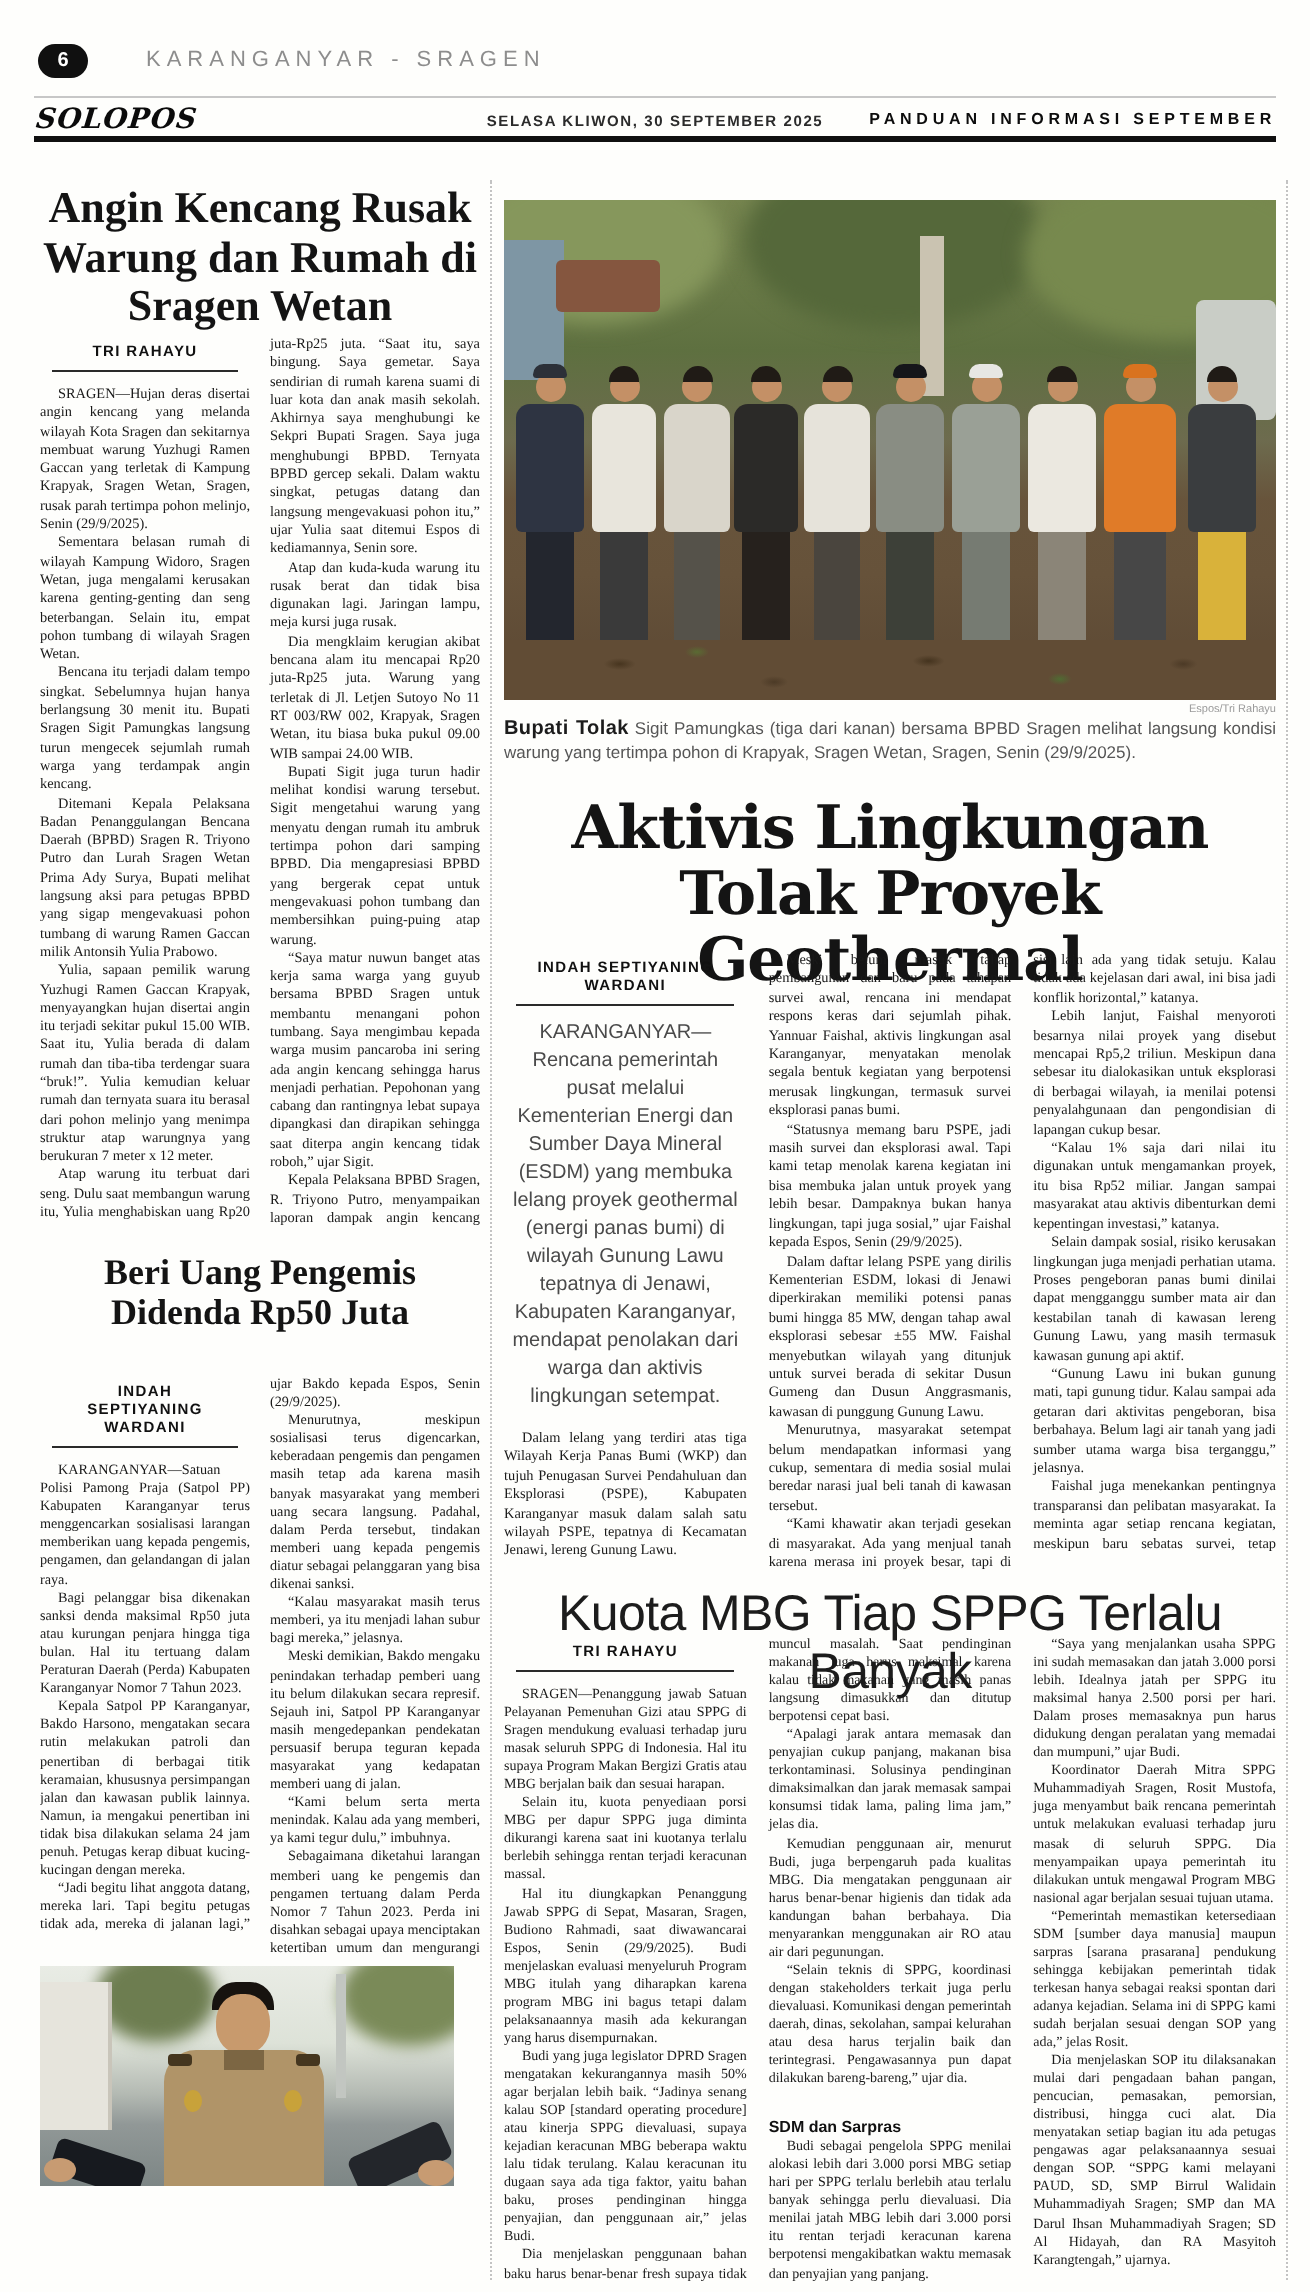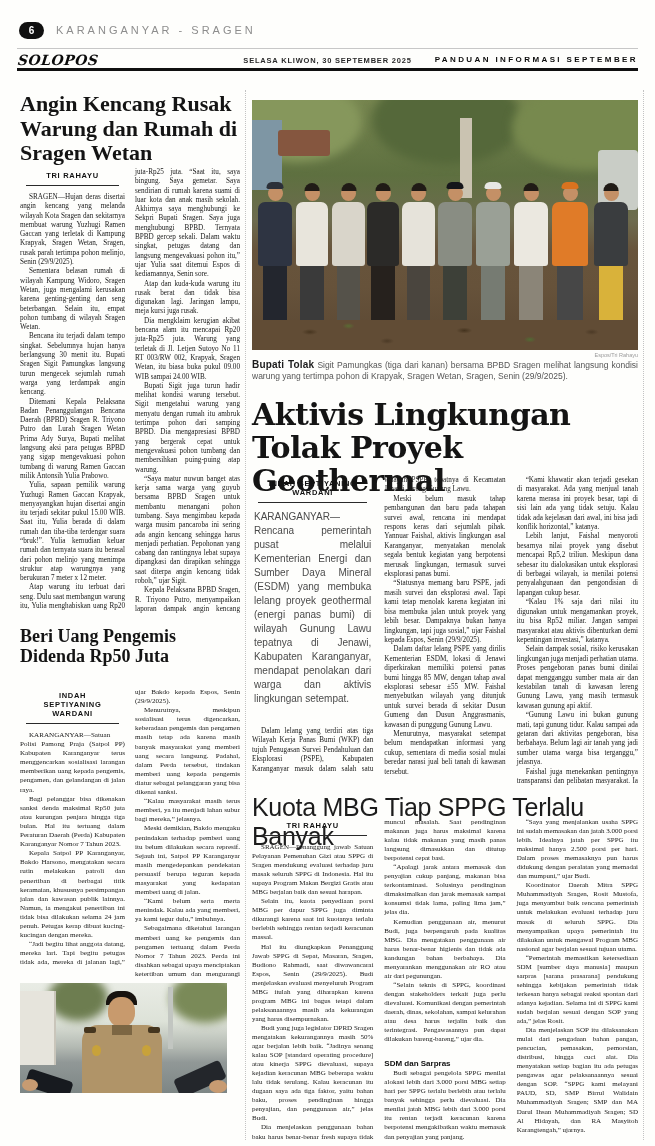--- a/index.html
+++ b/index.html
@@ -3,57 +3,57 @@
 <meta charset="utf-8">
 <style>
   html,body{margin:0;padding:0;background:#ffffff;}
   .page{position:relative;width:655px;height:1146px;background:#fefefc;overflow:hidden;
         font-family:"Liberation Serif",serif;color:#1a1a1a;}
   .abs{position:absolute;}
 
   
   .pagenum{left:19px;top:22px;width:25px;height:17px;background:#101010;border-radius:9px;
            color:#fff;font:700 10px/17px "Liberation Sans",sans-serif;text-align:center;}
-  .section-label{left:56px;top:24px;font:400 11px "Liberation Sans",sans-serif;
+  .section-label{left:73px;top:24px;font:400 11px "Liberation Sans",sans-serif;
                  letter-spacing:3px;color:#8d8d8d;}
   .masthead{right:17px;top:11px;font:700 33px "Liberation Serif",serif;color:#575757;letter-spacing:1px;}
   .rule-thin{left:17px;width:621px;top:48px;height:1px;background:#c7c7c7;}
   .brand{left:18px;top:52px;font:italic 900 14px "DejaVu Serif",serif;color:#0b0b0b;
          letter-spacing:.5px;transform:skewX(-6deg);}
   .edition-date{left:160px;width:335px;top:56px;text-align:center;
         font:700 7.5px "Liberation Sans",sans-serif;letter-spacing:.8px;color:#2b2b2b;}
   .tagline{right:17px;top:55px;font:800 8px "Liberation Sans",sans-serif;letter-spacing:2.4px;color:#0d0d0d;}
   .rule-thick{left:17px;width:621px;top:68px;height:2.6px;background:#101010;}
 
   
   .vdot1{left:245px;top:90px;height:1050px;width:0;border-left:1px dotted #c3c3c3;}
   .vdot2{left:643px;top:90px;height:1050px;width:0;border-left:1px dotted #c3c3c3;}
 
   
-  .headline{font-family:"Liberation Serif",serif;font-weight:700;color:#141414;text-align:left;}
+  .headline{font-family:"Liberation Serif",serif;font-weight:700;color:#141414;text-align:center;}
   .a1-title{left:20px;top:92px;width:220px;font-size:22px;line-height:1.12;}
   .a2-title{left:20px;top:626px;width:220px;font-size:18px;line-height:1.12;}
   .geo-title{left:252px;top:398px;width:386px;font-family:"DejaVu Serif",serif;
              font-size:30px;line-height:1.1;letter-spacing:-.5px;}
   .mbg-title{left:252px;top:793px;width:386px;font-family:"Liberation Sans",sans-serif;
              font-weight:400;font-size:25px;letter-spacing:-.3px;color:#1c1c1c;}
   .byline{font:700 7.5px "Liberation Sans",sans-serif;letter-spacing:.7px;text-align:center;
           color:#111;padding:3px 4px 5px;border-bottom:1.3px solid #2a2a2a;margin:0 6px 7px;}
 
   
   .cols{column-gap:10px;text-align:justify;color:#191919;overflow:hidden;}
   .cols p{margin:0;text-indent:9px;}
   .a1-cols{left:20px;top:168px;width:220px;height:452px;column-count:2;font-size:7.2px;line-height:9.3px;}
   .a2-cols{left:20px;top:688px;width:220px;height:292px;column-count:2;font-size:7.1px;line-height:9.1px;}
   .geo-cols{left:252px;top:476px;width:386px;height:312px;column-count:3;column-gap:11px;
             font-size:7.2px;line-height:9.4px;}
   .mbg-cols{left:252px;top:818px;width:386px;height:324px;column-count:3;column-gap:11px;
             font-size:7px;line-height:9.05px;}
-  .lead{font:400 10px/1.4 "Liberation Sans",sans-serif;color:#4a4a4a;
-        text-indent:0;margin:2px 2px 21px;}
+  .lead{font:400 10px/1.4 "Liberation Sans",sans-serif;color:#4a4a4a;text-align:center;
+        text-indent:0;margin:2px 2px 9px;}
   .cols p.subhead{font:700 8px "Liberation Sans",sans-serif;text-indent:0;text-align:left;
                   margin:15px 0 1px;color:#111;}
   .cols p.end::after{content:" \25A0";font-size:5.5px;color:#111;}
 
   
   .credit{font:400 5.5px "Liberation Sans",sans-serif;color:#9a9a9a;text-align:right;}
   .caption{font:400 8.5px/1.3 "Liberation Sans",sans-serif;color:#565656;text-align:justify;}
   .caption b{font-size:10px;color:#1c1c1c;letter-spacing:.2px;}
   .main-capblock{left:252px;top:352px;width:386px;}
   .satpol-capblock{left:20px;top:1094px;width:209px;}

